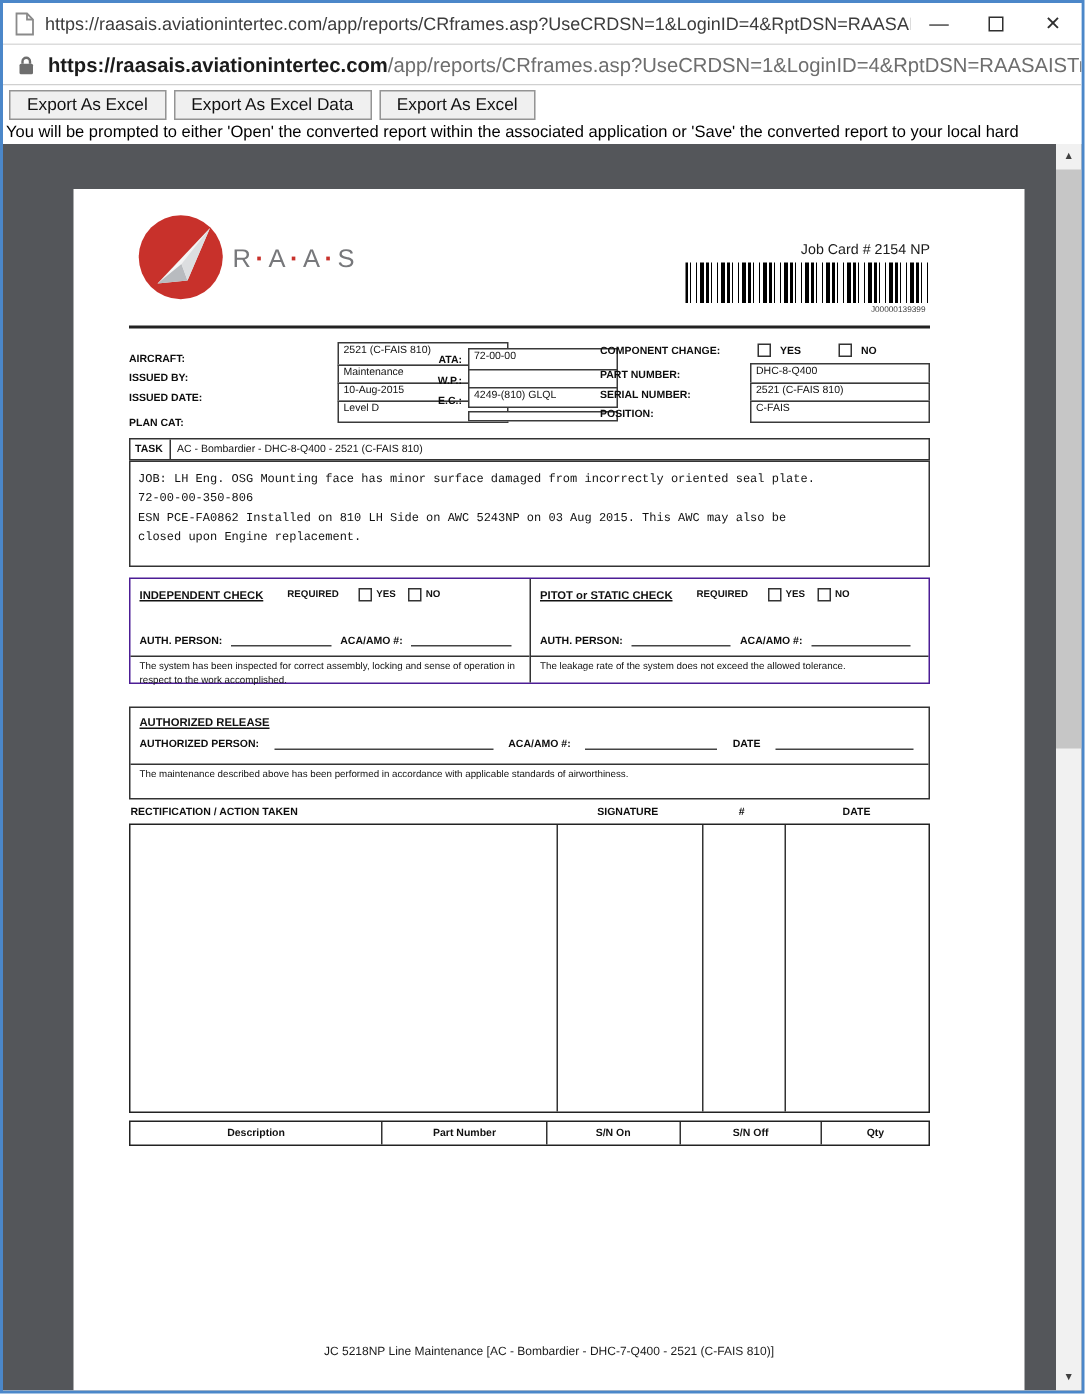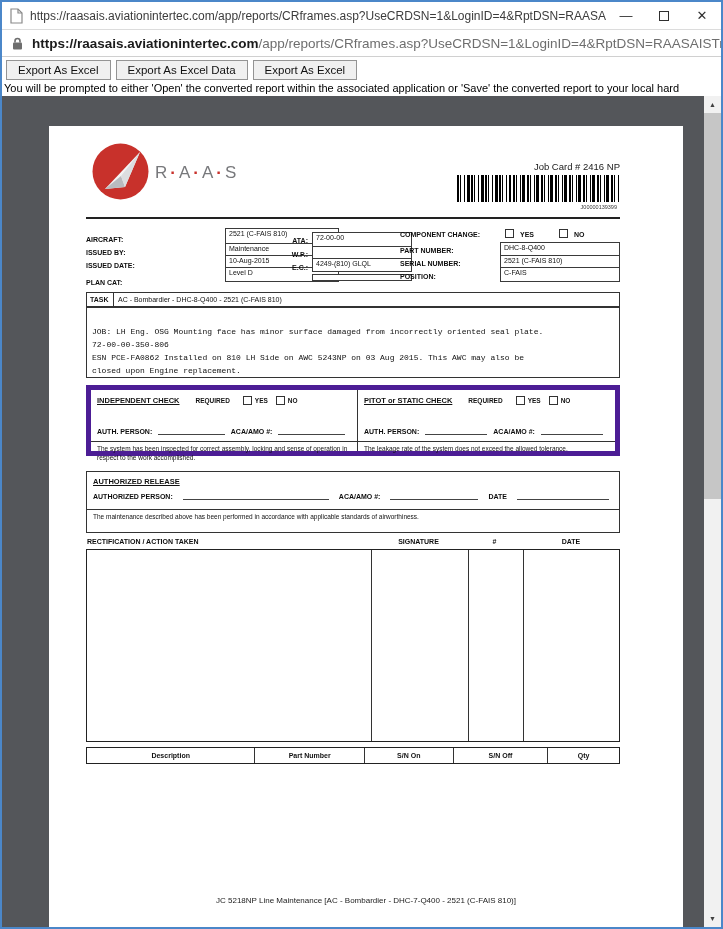--- a/index.html
+++ b/index.html
@@ -50,24 +50,24 @@
   
   .lbl { font-weight:bold; font-size:7px; color:#0d0d0d; white-space:nowrap; }
   .fbox { border:1px solid #3a3a3a; font-size:7px; padding:1px 3px; background:#fff; overflow:hidden; white-space:nowrap; }
   .stack .fbox { margin-top:-1px; }
   .cbx { display:inline-block; width:9px; height:9px; border:1px solid #333; background:#fff; vertical-align:middle; }
 
   
   .taskrow { left:37px; top:166px; width:534px; height:15px; border:1px solid #333; display:flex; align-items:center; }
   .taskrow .tl { font-weight:bold; font-size:7px; width:27px; padding-left:3px; align-self:stretch; display:flex; align-items:center; border-right:1px solid #333; }
   .taskrow .tv { font-size:7px; padding-left:4px; }
-  .jobbox { left:37px; top:181px; width:534px; height:71px; border:1px solid #333; padding:17px 5px; font-family:"Liberation Mono", monospace; font-size:8px; line-height:13px; white-space:nowrap; overflow:hidden; }
-
-  
-  .chksec { left:37px; top:259px; width:534px; height:71px; border:5px solid #4c1d95; }
+  .jobbox { left:37px; top:181px; width:534px; height:71px; border:1px solid #333; padding:5px 5px; font-family:"Liberation Mono", monospace; font-size:8px; line-height:13px; white-space:nowrap; overflow:hidden; }
+
+  
+  .chksec { left:37px; top:259px; width:534px; height:71px; border:1px solid #4c1d95; }
   .half { position:absolute; top:0; bottom:0; }
   .half-l { left:0; width:267px; border-right:1px solid #333; }
   .half-r { left:267px; right:0; }
   .chk-title-row { position:absolute; top:6px; left:6px; right:4px; display:flex; align-items:center; }
   .chk-title { font-weight:bold; font-size:7.5px; text-decoration:underline; white-space:nowrap; }
   .req { font-weight:bold; font-size:6.5px; margin-left:16px; white-space:nowrap; }
   .chk-title-row .cbx { margin-left:13px; }
   .chk-title-row .cblab { font-weight:bold; font-size:6.5px; margin-left:3px; }
   .auth-row { position:absolute; top:37px; left:6px; right:6px; display:flex; align-items:flex-end; }
   .auth-row .lbl { font-size:7px; }
@@ -146,21 +146,21 @@
         <circle cx="28.5" cy="28.5" r="28" fill="#c8312b"></circle>
         <polygon points="13,46 48,9 33,44" fill="#f3f3f3"></polygon>
         <polygon points="13,46 29,33 33,44" fill="#b8bbbf"></polygon>
         <polygon points="29,33 48,9 33,44" fill="#dcdee0"></polygon>
         <polygon points="20,40 48,9 24,36" fill="#ffffff"></polygon>
       </svg>
       <div class="abs logo-letters">
         <span>R</span><span>A</span><span>A</span><span>S</span>
       </div>
 
-      <div class="abs jobcard-title">Job Card # 2416 NP</div>
+      <div class="abs jobcard-title">Job Card # 2154 NP</div>
       <div class="abs barcode"></div>
       <div class="abs barcode-num">J00000139399</div>
       <div class="abs topline"></div>
 
       <div class="abs lbl" style="left:37px;top:110px;">AIRCRAFT:</div>
       <div class="abs lbl" style="left:37px;top:123px;">ISSUED BY:</div>
       <div class="abs lbl" style="left:37px;top:136px;">ISSUED DATE:</div>
       <div class="abs lbl" style="left:37px;top:153px;">PLAN CAT:</div>
       <div class="abs stack" style="left:176px;top:103px;width:114px;">
         <div class="fbox" style="height:16px;">2521 (C-FAIS 810)</div>

